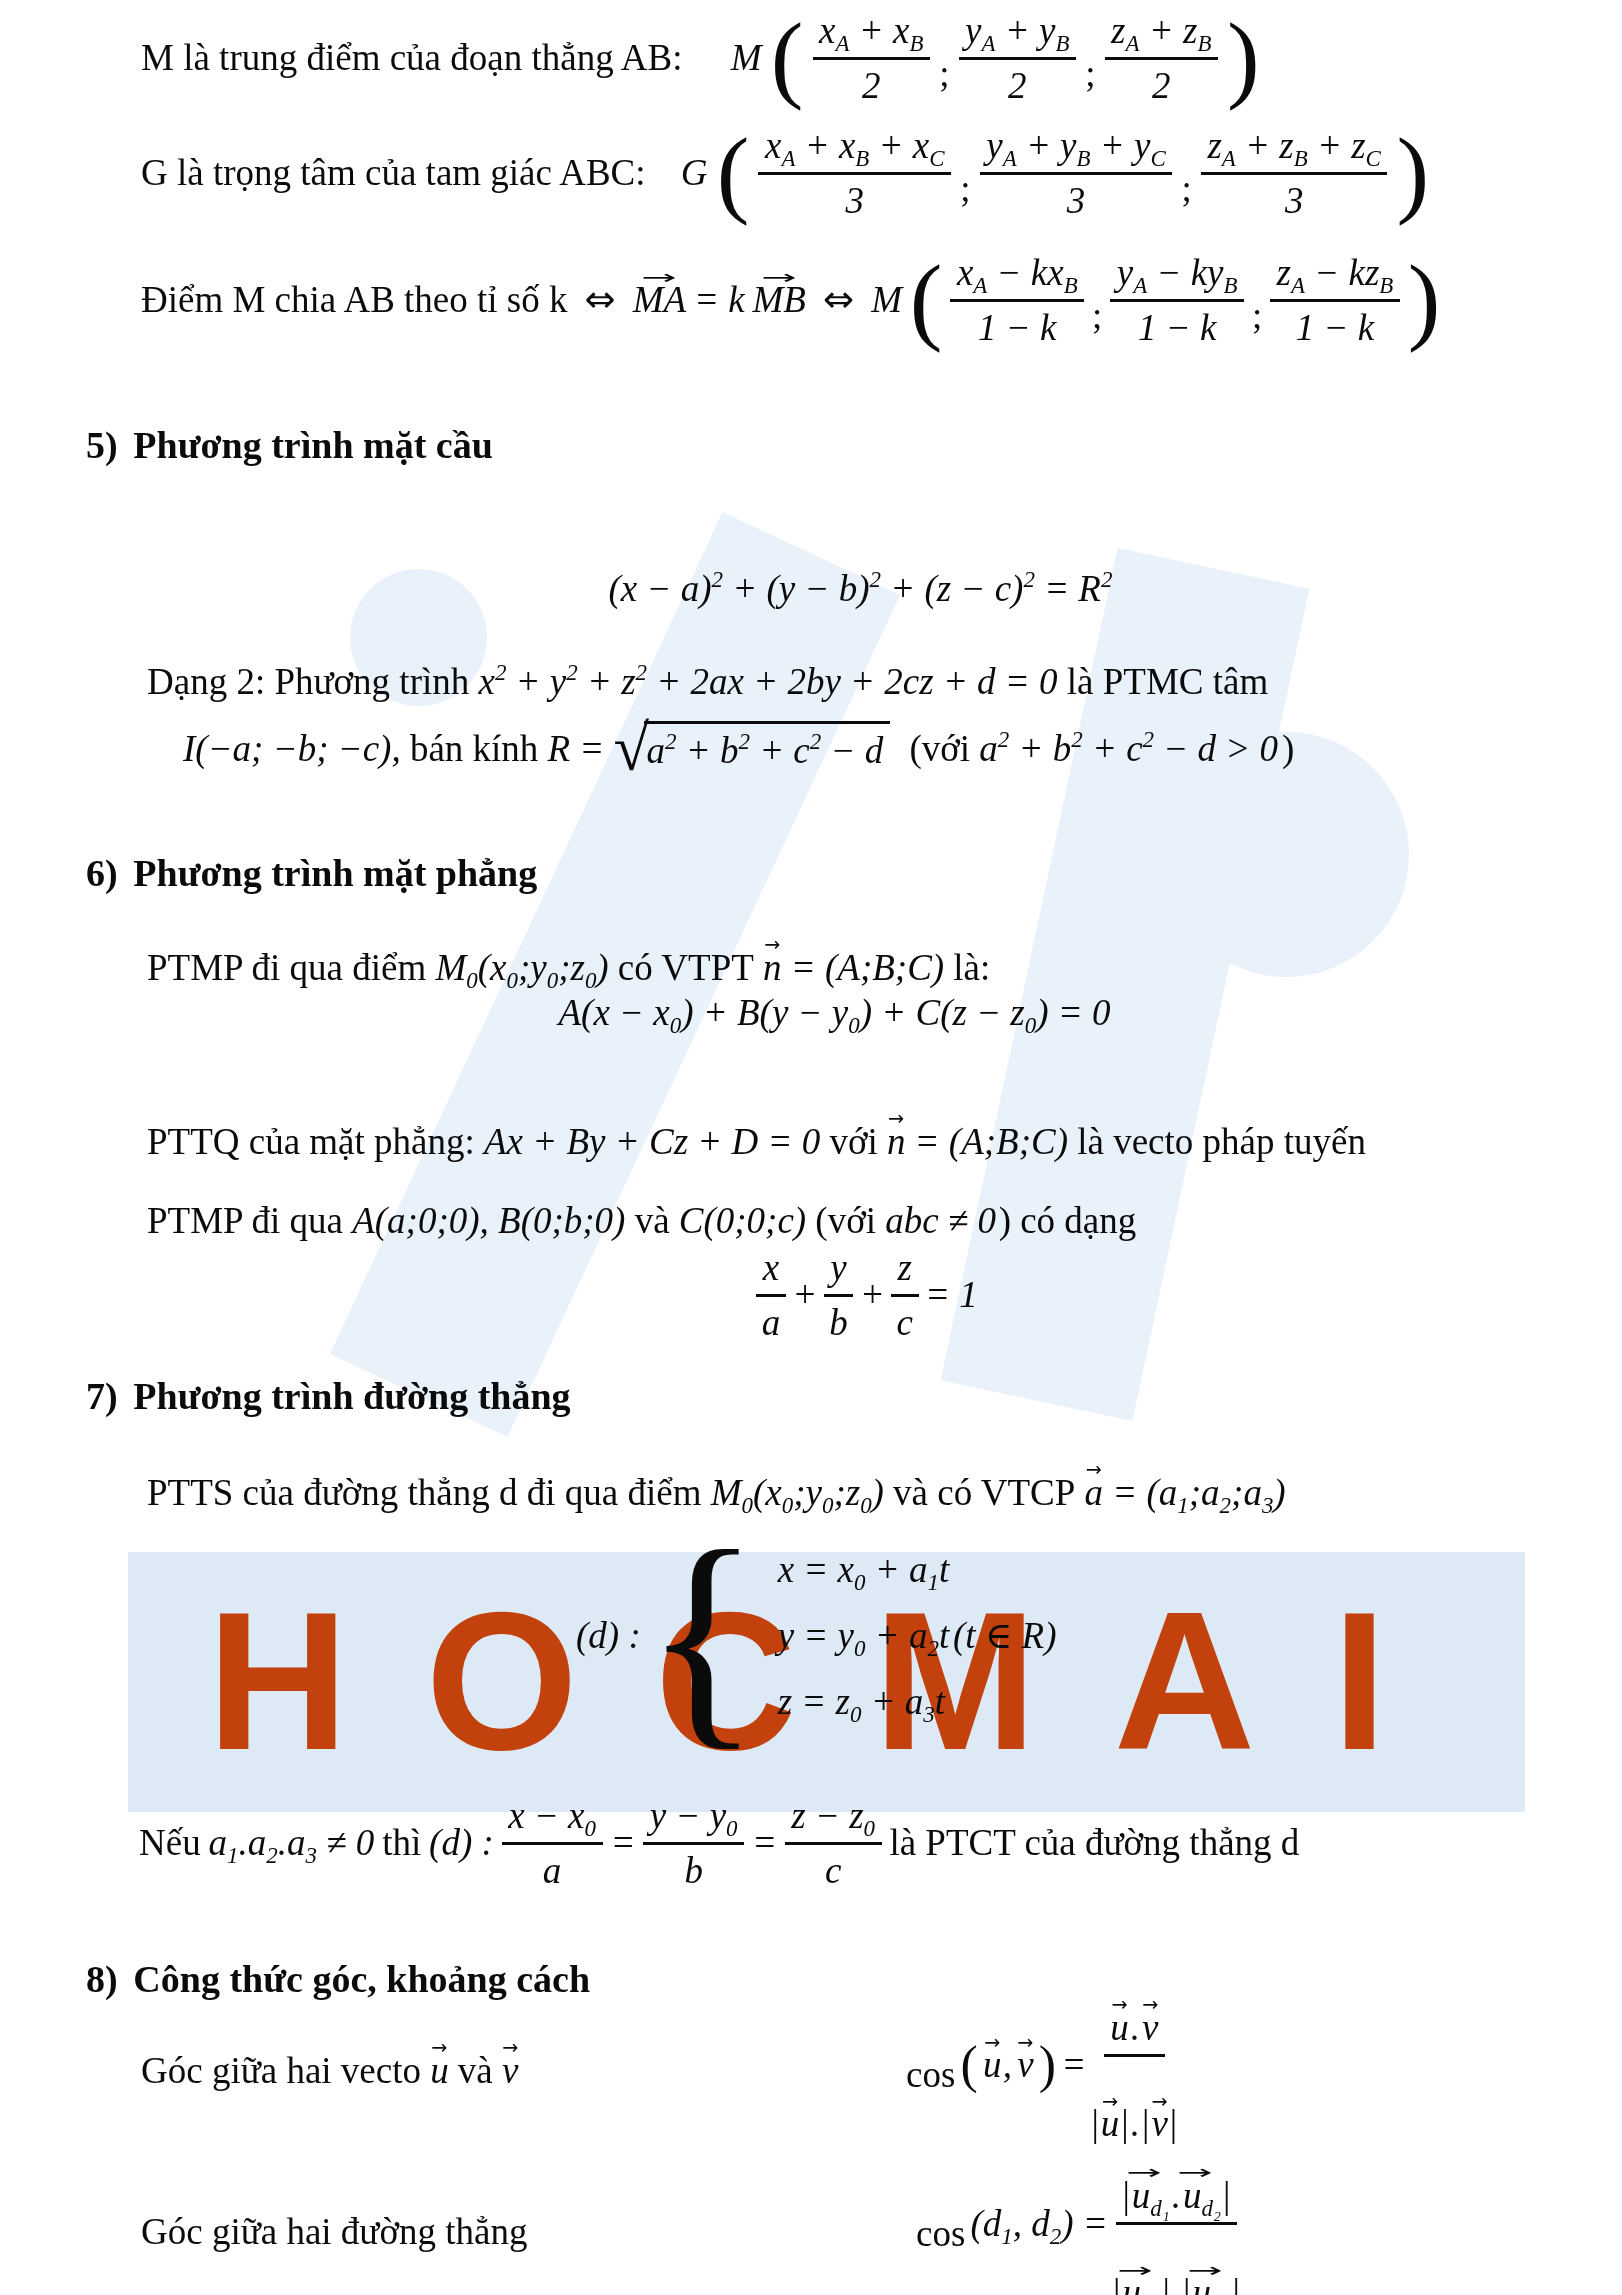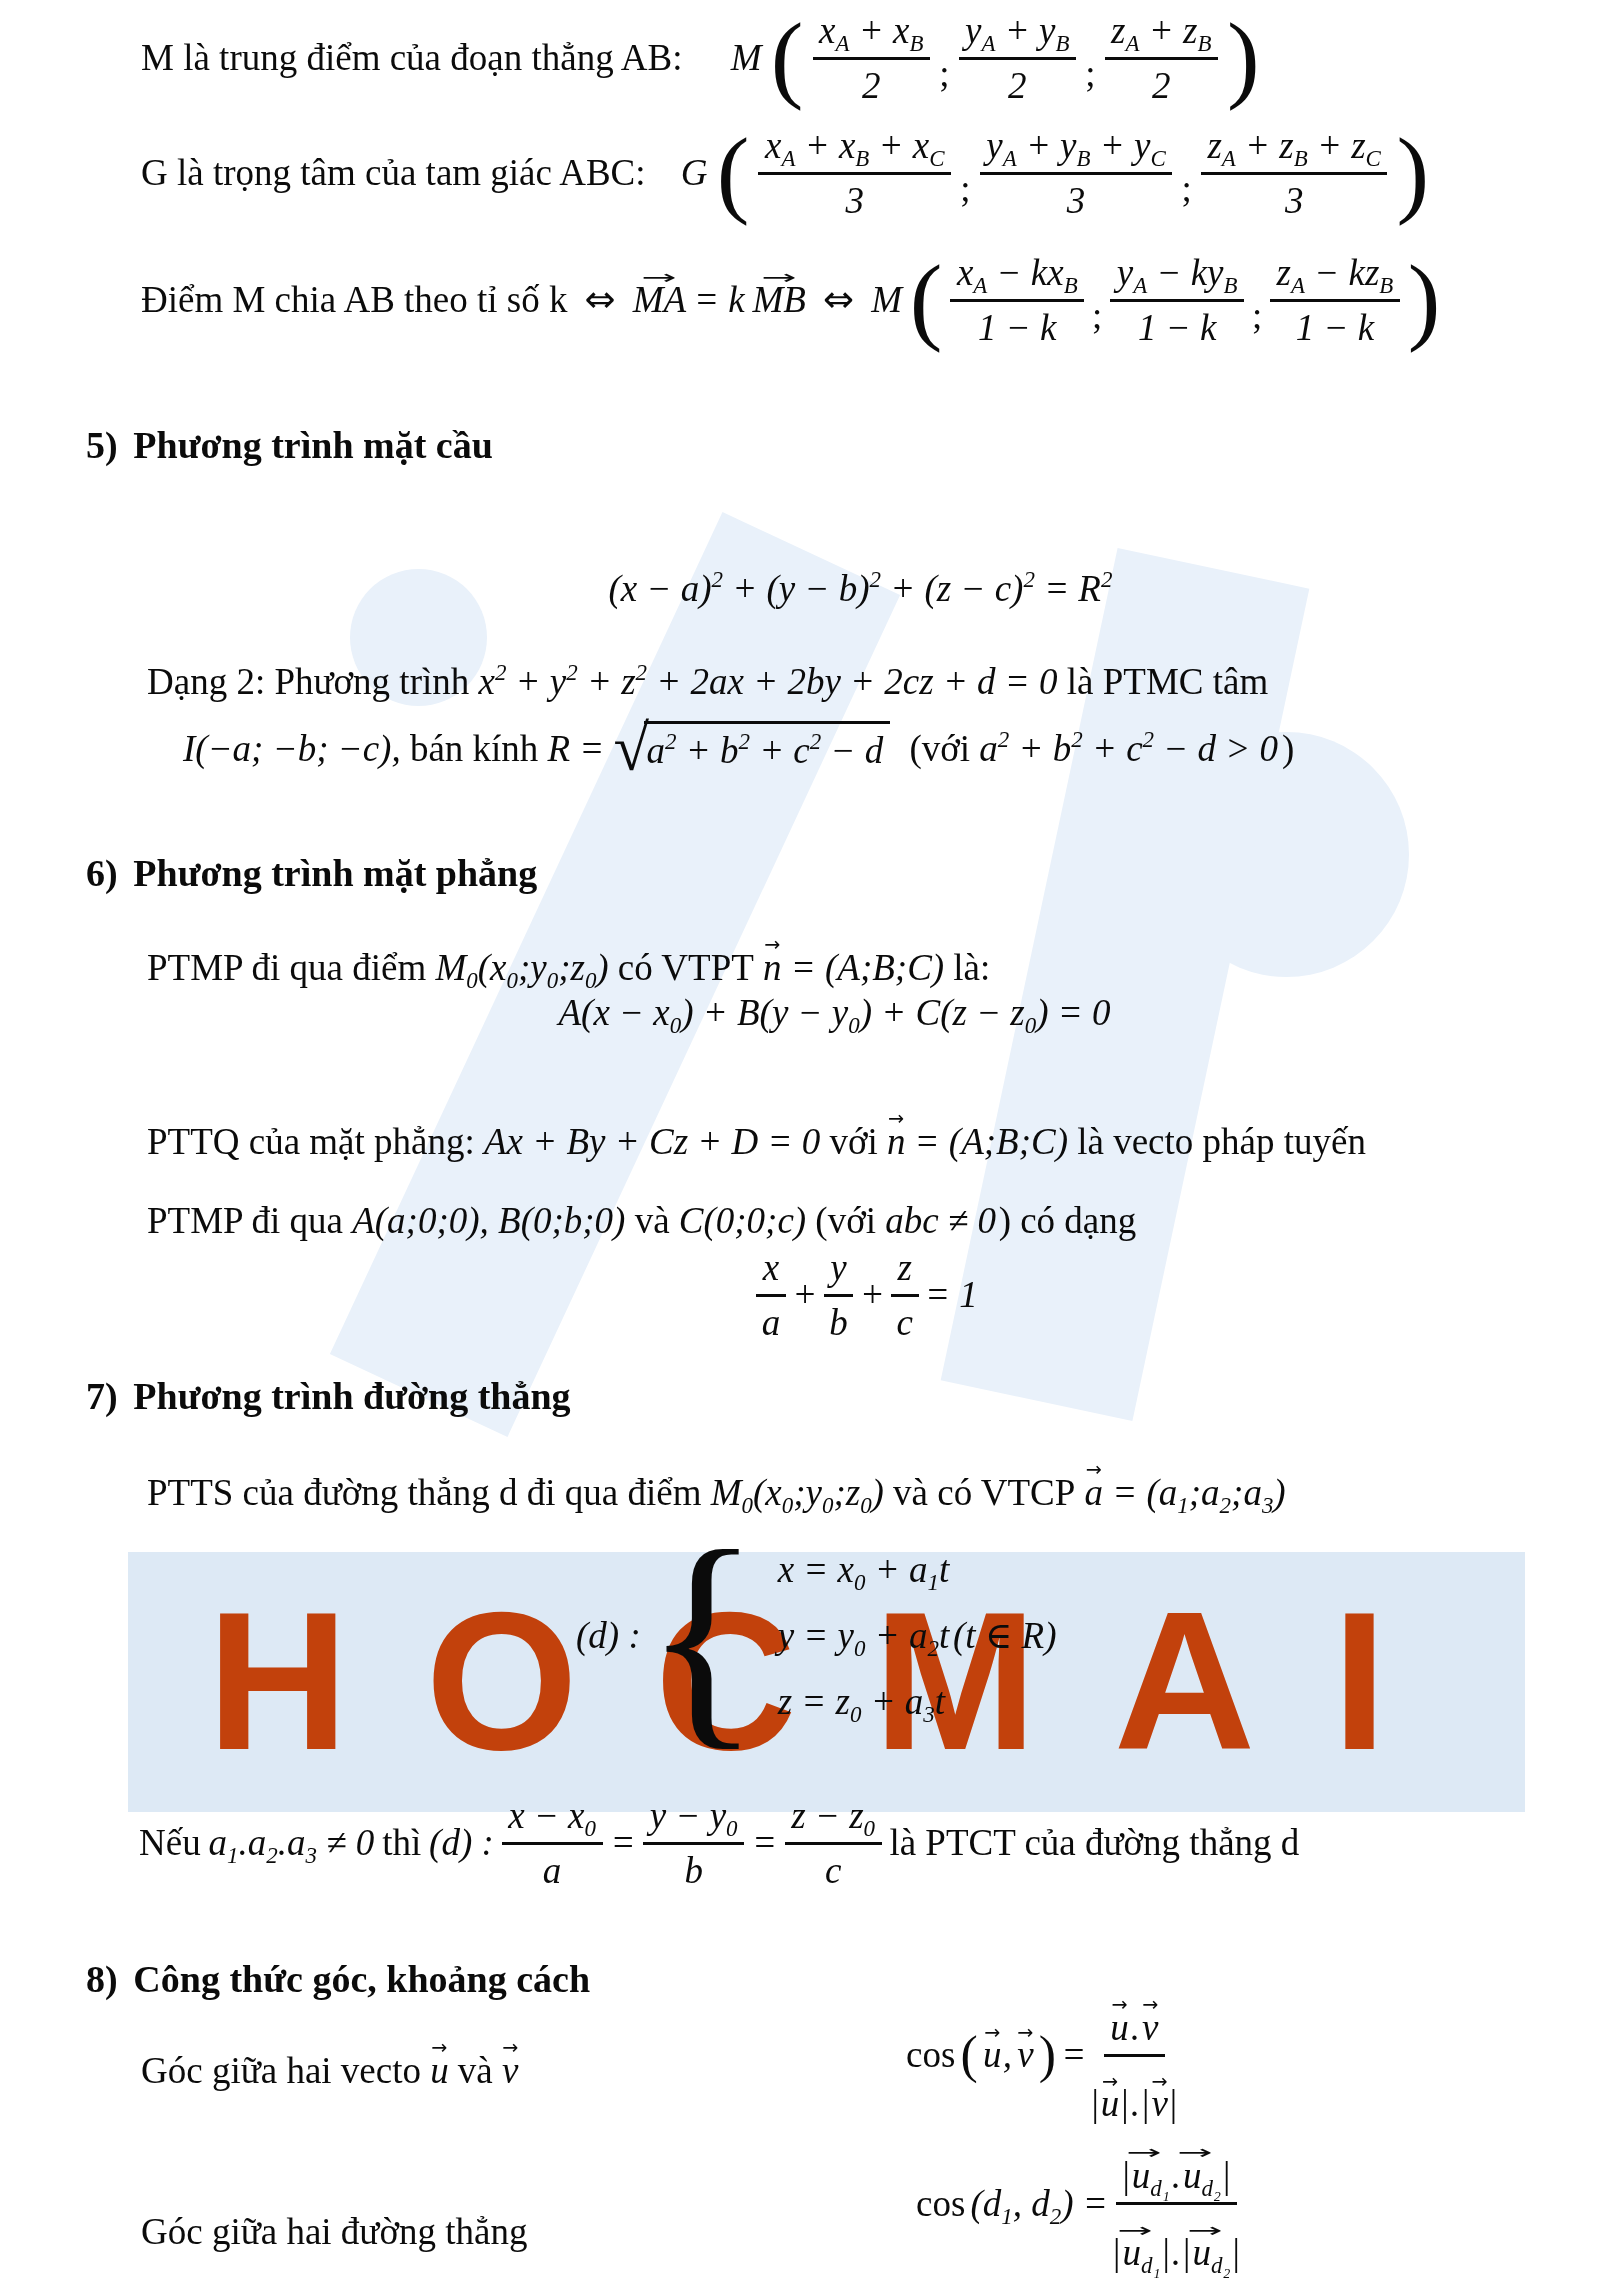--- a/index.html
+++ b/index.html
@@ -34,21 +34,21 @@
              font-size:0.52em;font-style:normal;font-family:"DejaVu Sans",sans-serif;line-height:1;}
   .vec.wide .vec-arrow{transform:translateX(-50%) scaleX(2.2);}
   .vec.vsub .vec-arrow{left:32%;}
   .vec-base{font-style:italic;}
   .sqrt{display:inline-flex;align-items:flex-start;}
   .sqrt-sign{font-size:1.75em;line-height:0.85;font-style:normal;}
   .radicand{border-top:3.3px solid #0b0b0b;padding:5.2px 6.5px 0 2.6px;margin-left:-5.2px;font-style:italic;}
   .sys-brace{font-size:242px;line-height:0.95;font-weight:200;font-style:normal;}
   .sys-col{display:flex;flex-direction:column;row-gap:23px;margin-left:13px;}
   .sys-note{}
-  .fn{font-style:normal;}
+  .fn{font-style:normal;margin-top:20px;}
   .fx{display:inline-flex;align-items:baseline;column-gap:2px;}
   .sym{font-family:"DejaVu Sans",sans-serif;font-style:normal;}
 </style>
 </head>
 <body>
 
 <div class="page" style="background: rgb(255, 255, 255); color: rgb(11, 11, 11);">
 
   <div>
     <div class="wm-shape wm-circle" style="left: 350px; top: 569px; width: 137px; height: 137px; background: rgb(233, 241, 250);"></div>

